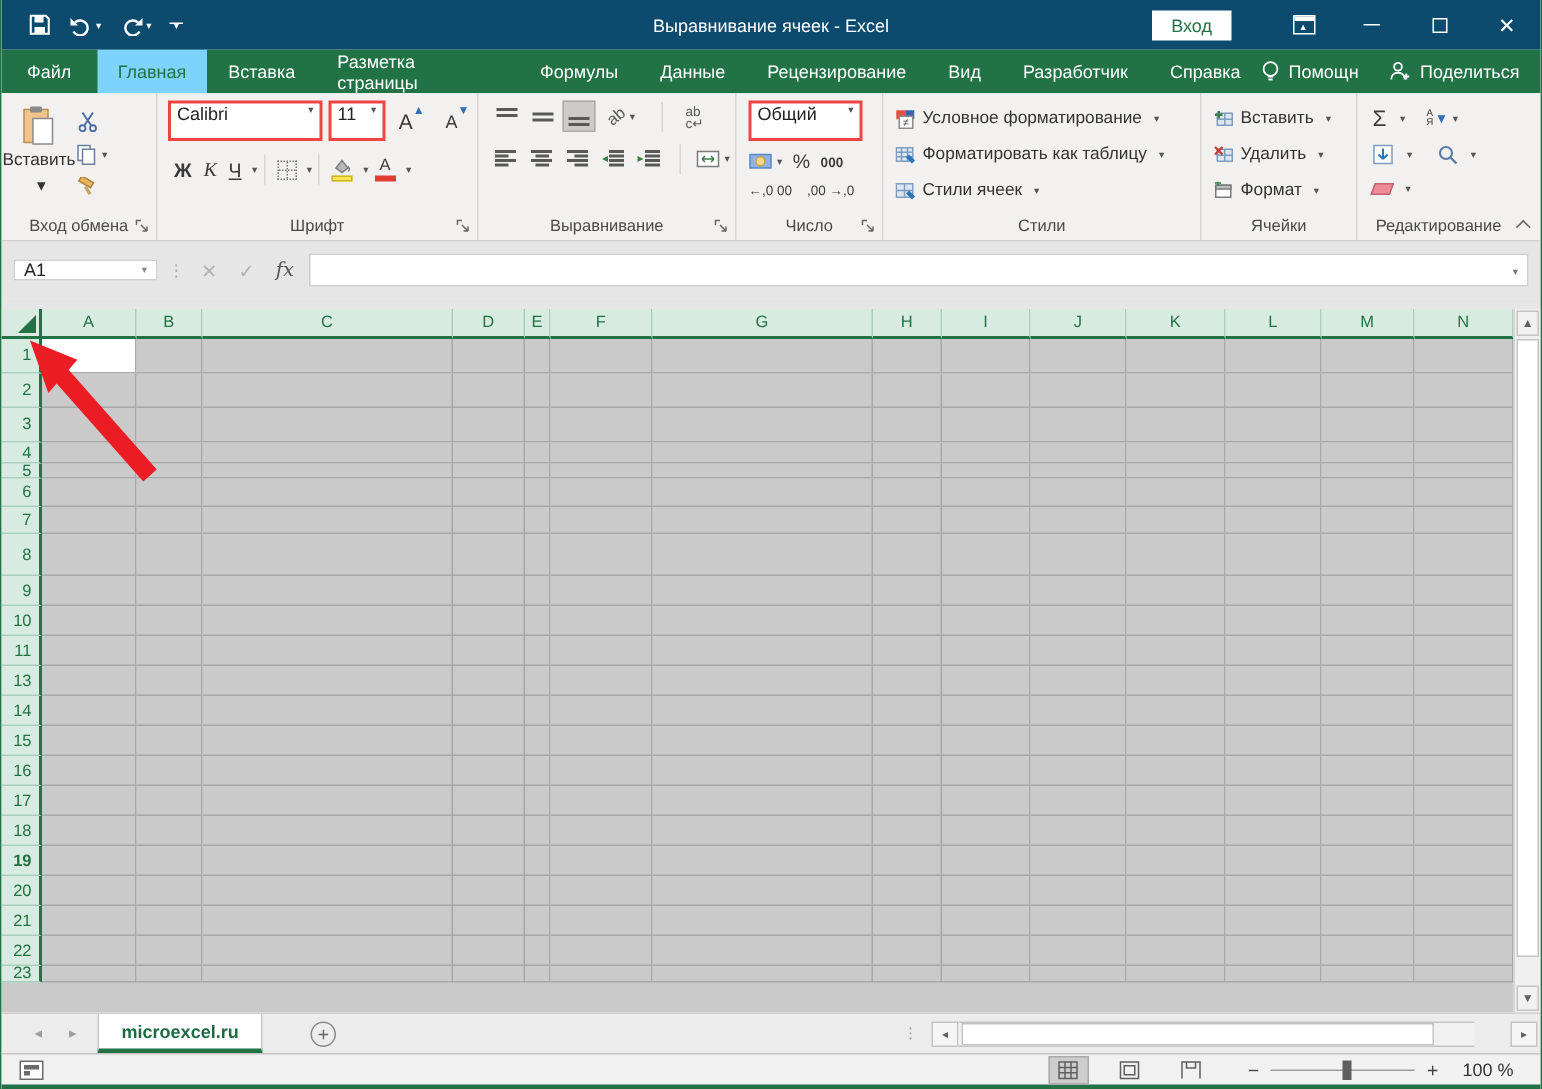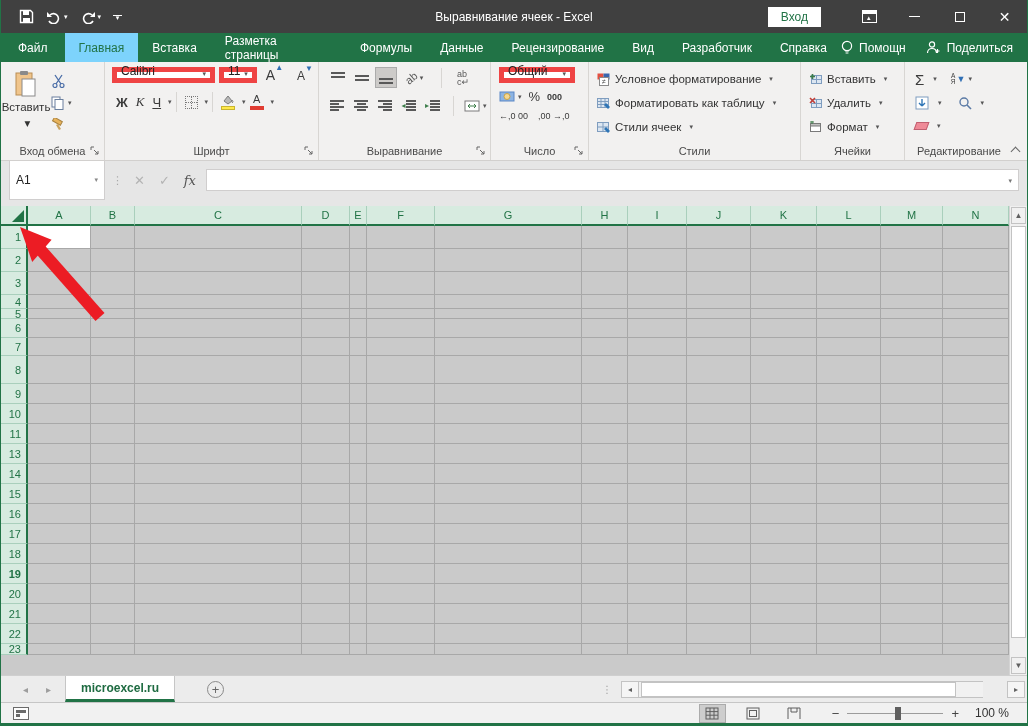--- a/index.html
+++ b/index.html
@@ -1,21 +1,21 @@
 <!DOCTYPE html>
 <html><head>
 <meta charset="utf-8">
 <style>
   * { margin:0; padding:0; box-sizing:border-box; }
   html,body { width:1028px; height:726px; }
   body { font-family:"Liberation Sans", sans-serif; font-size:12px; color:#444;
          background:#f2f1f0; overflow:hidden; border-left:1px solid #217346; border-right:1px solid #217346; }
 
   
-  .titlebar { height:33px; background:#404040; display:flex; align-items:center; position:relative; color:#fff; }
+  .titlebar { height:33px; background:#0c4a6e; display:flex; align-items:center; position:relative; color:#fff; }
   .qat { display:flex; align-items:center; gap:4px; padding-left:14px; }
   .qat .btn { display:flex; align-items:center; padding:2px 4px; cursor:default; }
   .mini-caret { font-size:7px; color:#fff; margin-left:2px; }
   .title-center { position:absolute; left:0; right:0; text-align:center; font-size:12px; color:#fff; pointer-events:none; }
   .tb-right { margin-left:auto; display:flex; align-items:center; gap:0; }
   .login-btn { background:#fff; color:#217346; font-size:12px; padding:3px 13px; margin-right:26px; cursor:default; }
   .winbtn { width:45px; height:33px; display:flex; align-items:center; justify-content:center; }
   .min-glyph { width:11px; height:1px; background:#fff; }
   .max-glyph { width:10px; height:10px; border:1px solid #fff; }
   .close-glyph { font-size:14px; color:#fff; }
@@ -45,21 +45,21 @@
 
   
   .g-clip { width:104px; display:flex; }
   .paste-btn { width:50px; display:flex; flex-direction:column; align-items:center; padding-top:3px; }
   .paste-btn span { font-size:11.5px; color:#333; margin-top:3px; }
   .clip-col { display:flex; flex-direction:column; gap:6px; padding-top:6px; }
   .small-tool { display:flex; align-items:center; height:16px; }
 
   
   .g-font { width:214px; padding-left:7px; }
-  .combo { background:#fff; border:5px solid #ef4444; height:16px; display:flex; align-items:flex-end;
+  .combo { background:#fff; border:2px solid #ef4444; height:27px; display:flex; align-items:flex-start;
            padding:0 4px; font-size:12px; color:#222; }
   .combo .ddc { margin-left:auto; }
   .fbtn { font-size:13px; color:#3b3b3b; padding:0 4px; height:20px; display:flex; align-items:center; }
   .grow-a { font-size:14px; color:#3b3b3b; position:relative; padding:0 5px; }
   .grow-a sup { font-size:8px; color:#2f6fb4; position:relative; top:-4px; }
 
   
   .borders-ico { width:13px; height:13px; border:1px dotted #7a7a7a; position:relative; }
   .borders-ico::before { content:""; position:absolute; left:50%; top:0; bottom:0; border-left:1px dotted #7a7a7a; }
   .borders-ico::after { content:""; position:absolute; top:50%; left:0; right:0; border-top:1px dotted #7a7a7a; }
@@ -70,21 +70,21 @@
   .icobox.pressed { background:#cdcbc9; border:1px solid #ababab; }
   .num-combo { width:76px; }
   .mini-txt { font-size:9px; color:#3b3b3b; letter-spacing:0; }
   .styles-row { display:flex; align-items:center; gap:5px; height:24px; padding-left:8px; font-size:11.5px; color:#333; }
   .cells-row { display:flex; align-items:center; gap:5px; height:24px; padding-left:8px; font-size:11.5px; color:#333; }
 
   .ic12 { width:13px; height:13px; position:relative; flex:0 0 auto; }
 
   
   .formulabar { height:38px; background:#e6e6e6; display:flex; align-items:center; padding:0 0 0 8px; }
-  .namebox { width:96px; height:40px; background:#fff; border:1px solid #d0cece; display:flex; align-items:center;
+  .namebox { width:96px; height:14px; background:#fff; border:1px solid #d0cece; display:flex; align-items:center;
              padding:0 6px; font-size:12px; color:#222; }
   .namebox .ddc { margin-left:auto; color:#888; }
   .fb-split { color:#a9a9a9; font-size:11px; padding:0 7px; letter-spacing:0; }
   .fb-tools { display:flex; align-items:center; gap:14px; padding:0 10px 0 4px; }
   .fb-x, .fb-ok { color:#b3b3b3; font-size:13px; }
   .fb-fx { font-family:"DejaVu Serif", serif; font-style:italic; font-size:13px; color:#555; }
   .fb-input { flex:1; height:22px; background:#fff; border:1px solid #d0cece; margin-right:8px; position:relative; }
   .fb-input .ddc { position:absolute; right:6px; top:7px; color:#777; }
   .fb-spacer { height:7px; background:#e6e6e6; }
 

